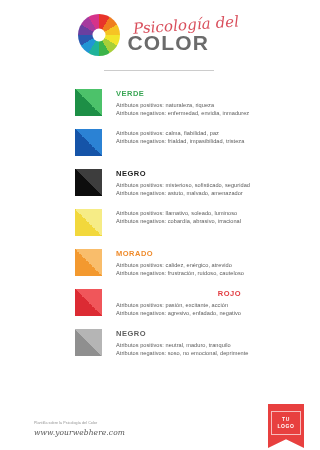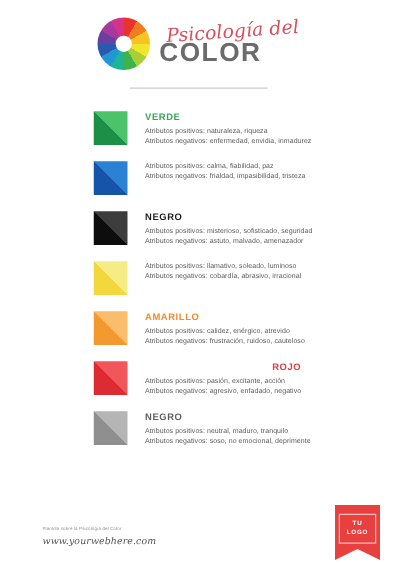--- a/index.html
+++ b/index.html
@@ -237,21 +237,21 @@
       <div class="swatch" id="sw4" style="background: linear-gradient(to left bottom, rgb(246, 236, 134) 0px, rgb(246, 236, 134) 50%, rgb(242, 216, 60) 50%, rgb(242, 216, 60) 100%);"></div>
       <div class="row-text">
         <div class="attr-line">Atributos positivos: llamativo, soleado, luminoso</div>
         <div class="attr-line">Atributos negativos: cobardía, abrasivo, irracional</div>
       </div>
     </div>
 
     <div class="color-row">
       <div class="swatch" id="sw5" style="background: linear-gradient(to left bottom, rgb(249, 189, 107) 0px, rgb(249, 189, 107) 50%, rgb(243, 153, 47) 50%, rgb(243, 153, 47) 100%);"></div>
       <div class="row-text">
-        <div class="color-name" id="nm5" style="color: rgb(239, 139, 44);">AMARILLO</div>
+        <div class="color-name" id="nm5" style="color: rgb(239, 139, 44);">MORADO</div>
         <div class="attr-line">Atributos positivos: calidez, enérgico, atrevido</div>
         <div class="attr-line">Atributos negativos: frustración, ruidoso, cauteloso</div>
       </div>
     </div>
 
     <div class="color-row">
       <div class="swatch" id="sw6" style="background: linear-gradient(to left bottom, rgb(240, 86, 90) 0px, rgb(240, 86, 90) 50%, rgb(220, 43, 51) 50%, rgb(220, 43, 51) 100%);"></div>
       <div class="row-text">
         <div class="color-name" id="nm6" style="color: rgb(226, 59, 64); text-align: right;">ROJO</div>
         <div class="attr-line">Atributos positivos: pasión, excitante, acción</div>

